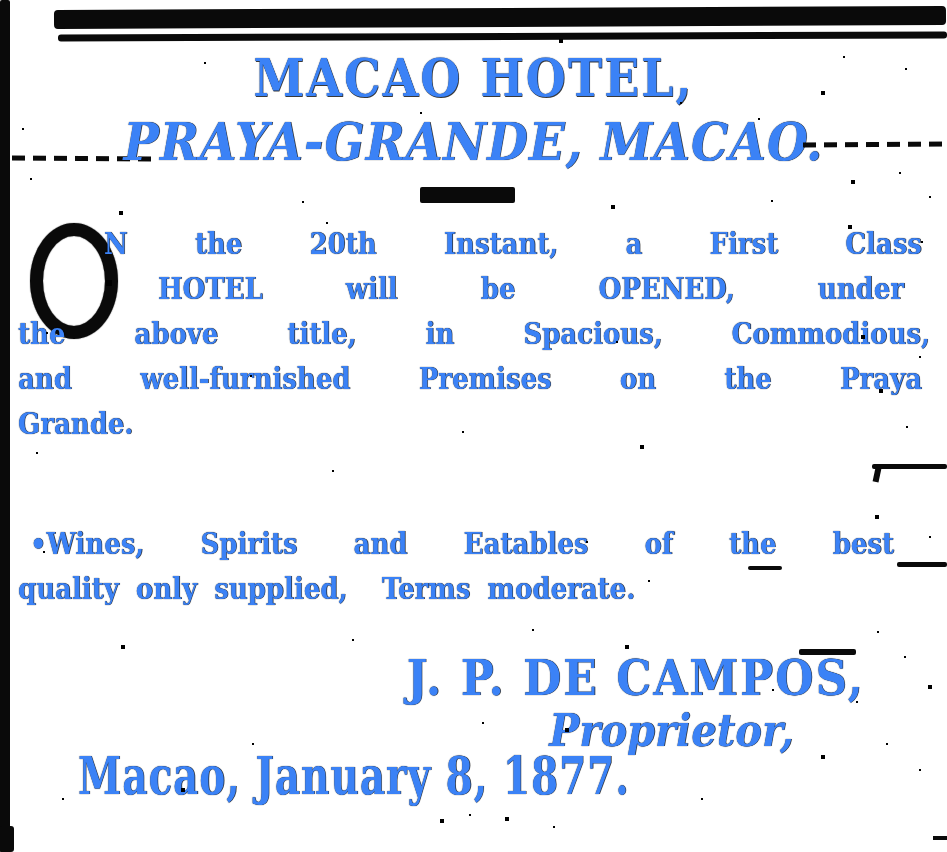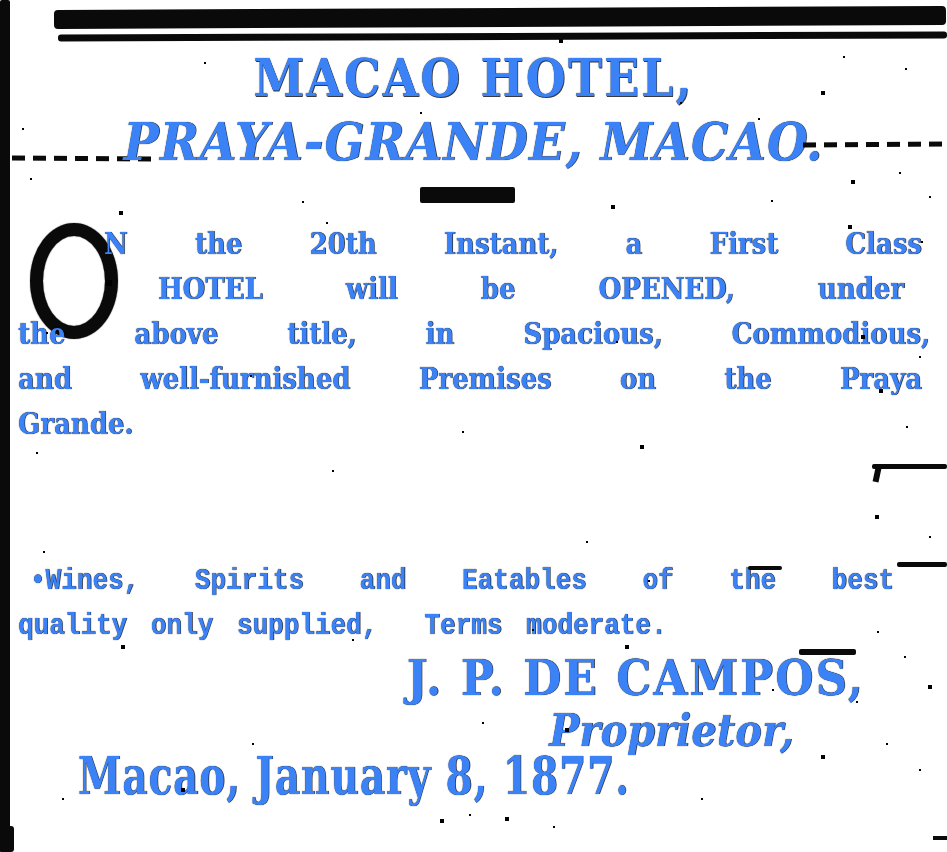--- a/index.html
+++ b/index.html
@@ -35,21 +35,21 @@
   
   .para{position:absolute;left:18px;width:912px;font-size:26px;font-weight:bold;line-height:45px;}
   .para .line{
     height:45px;white-space:nowrap;
     text-align:justify;text-align-last:justify;
     transform:scaleY(1.16);transform-origin:0 0;
   }
   .para .line.no-just{text-align:left;text-align-last:left;}
   .p-opening{top:218px;}
   .p-attention{top:456px;}
-  .p-wines{top:555px;font-family:Liberation Mono, monospace;}
+  .p-wines{top:518px;}
   .li-0{padding-left:86px;padding-right:8px;}
   .li-1{padding-left:140px;padding-right:26px;}
   .li-3{padding-right:8px;}
   .la-0{padding-left:46px;padding-right:64px;}
   .lw-0{padding-left:12px;padding-right:36px;}
   .lw-1{word-spacing:8px;}
 
   .dropcap{
     position:absolute;left:30px;top:223px;width:62px;height:90px;
     border:13px solid #0a0a0a;border-radius:50%;background:transparent;

